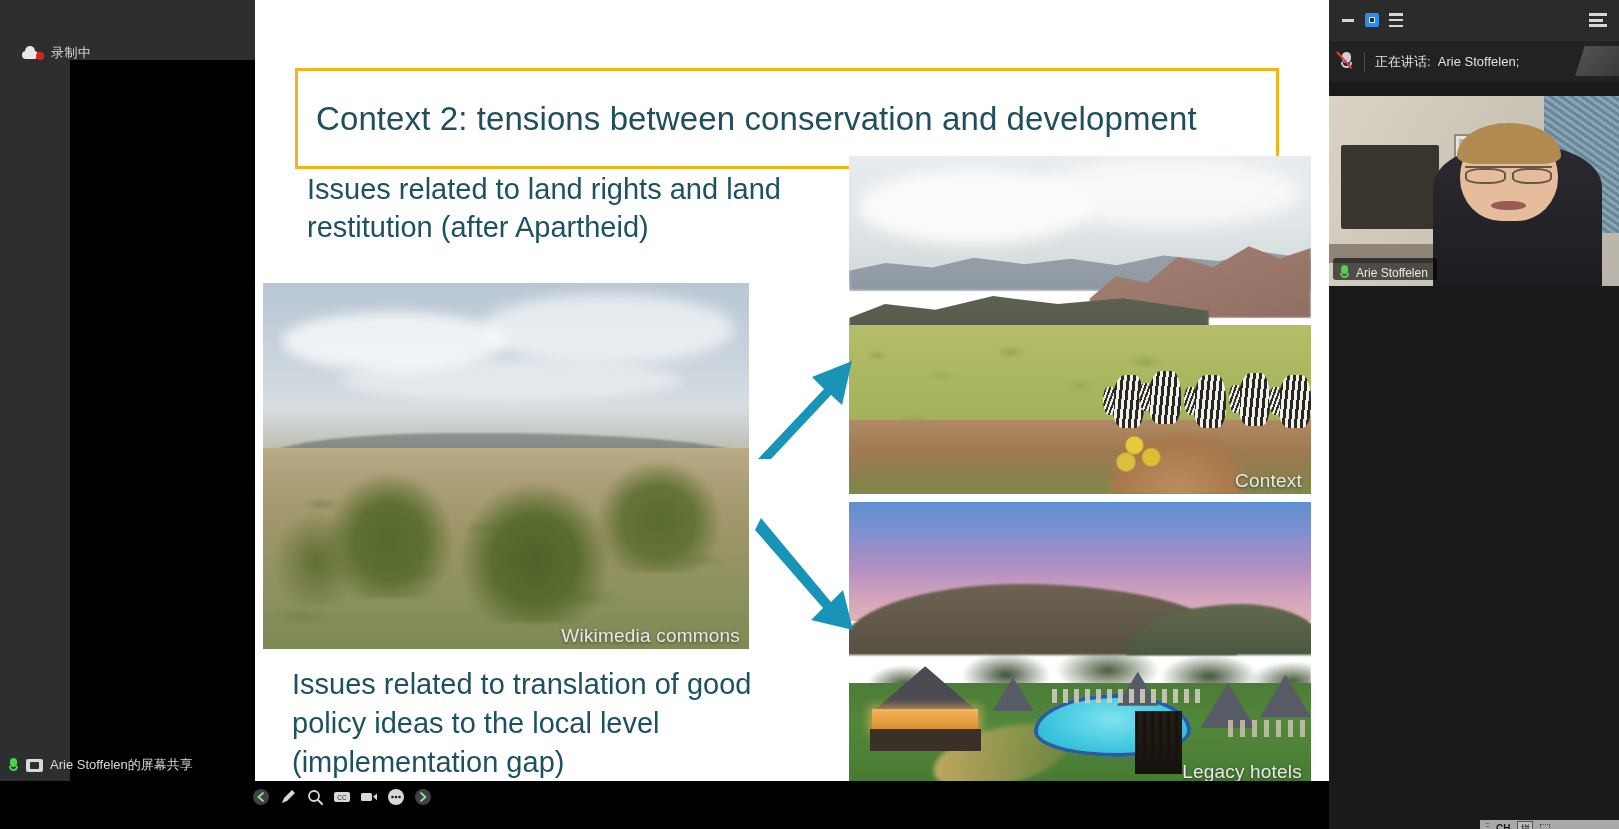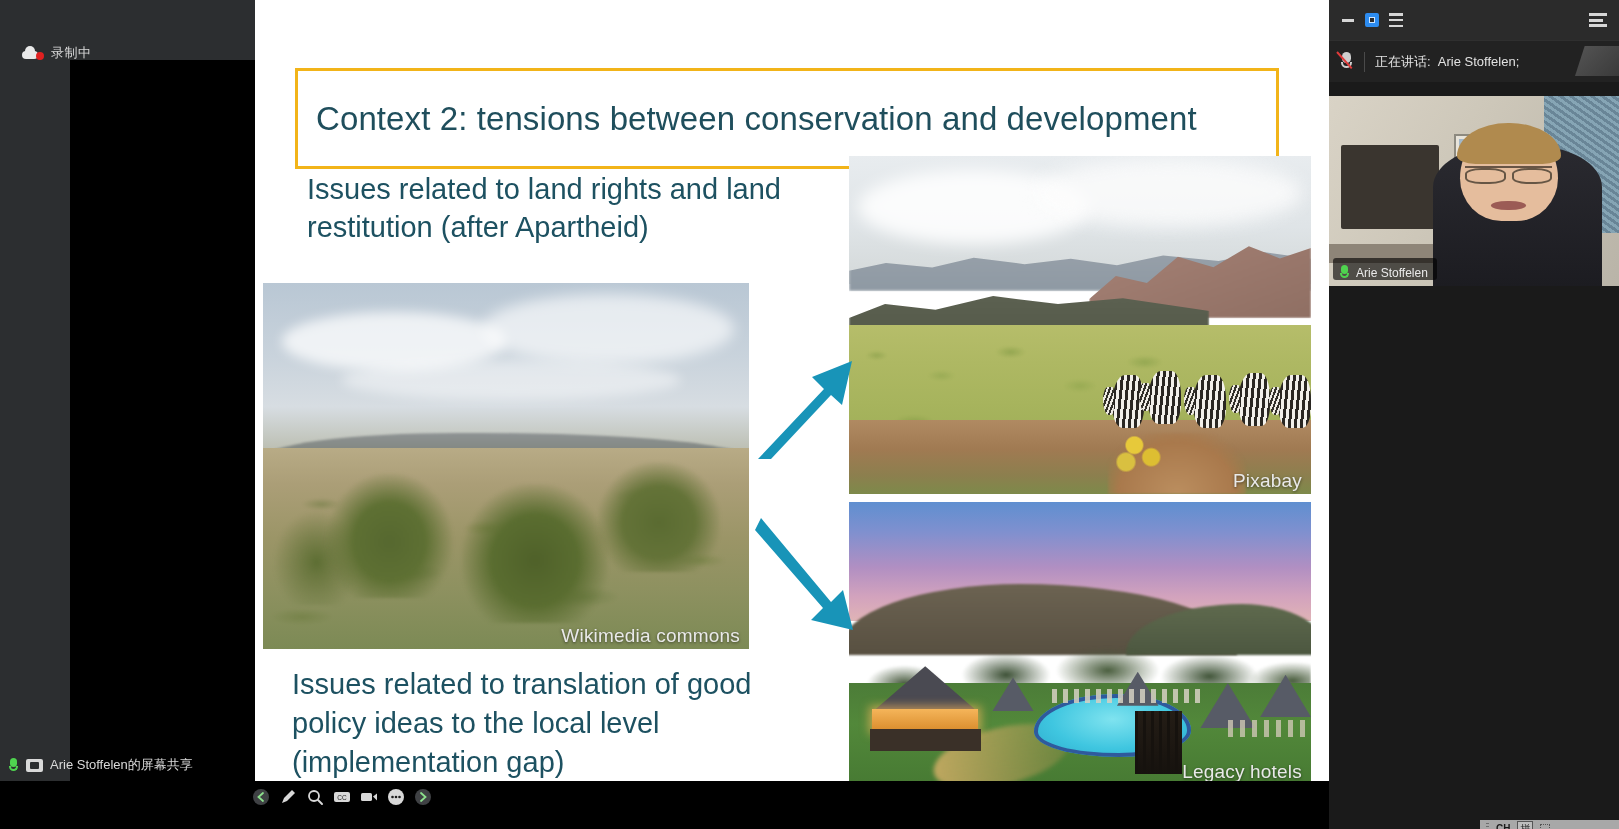--- a/index.html
+++ b/index.html
@@ -294,21 +294,21 @@
       <div class="dirt"></div>
       <div class="mound"></div>
       <div class="zgrp">
         <div class="z" style="left:2%;"></div>
         <div class="z" style="left:20%; bottom:16%;"></div>
         <div class="z" style="left:42%;"></div>
         <div class="z" style="left:64%; bottom:14%;"></div>
         <div class="z" style="left:84%;"></div>
       </div>
       <div class="flw"></div>
-      <div class="cap">Pixabay</div>
+      <div class="cap">Context</div>
     </div>
 
     <div class="photo ph-resort">
       <div class="sky"></div>
       <div class="hill"></div>
       <div class="hill2"></div>
       <div class="trees"></div>
       <div class="lawn"></div>
       <div class="path"></div>
       <div class="pool"></div>

